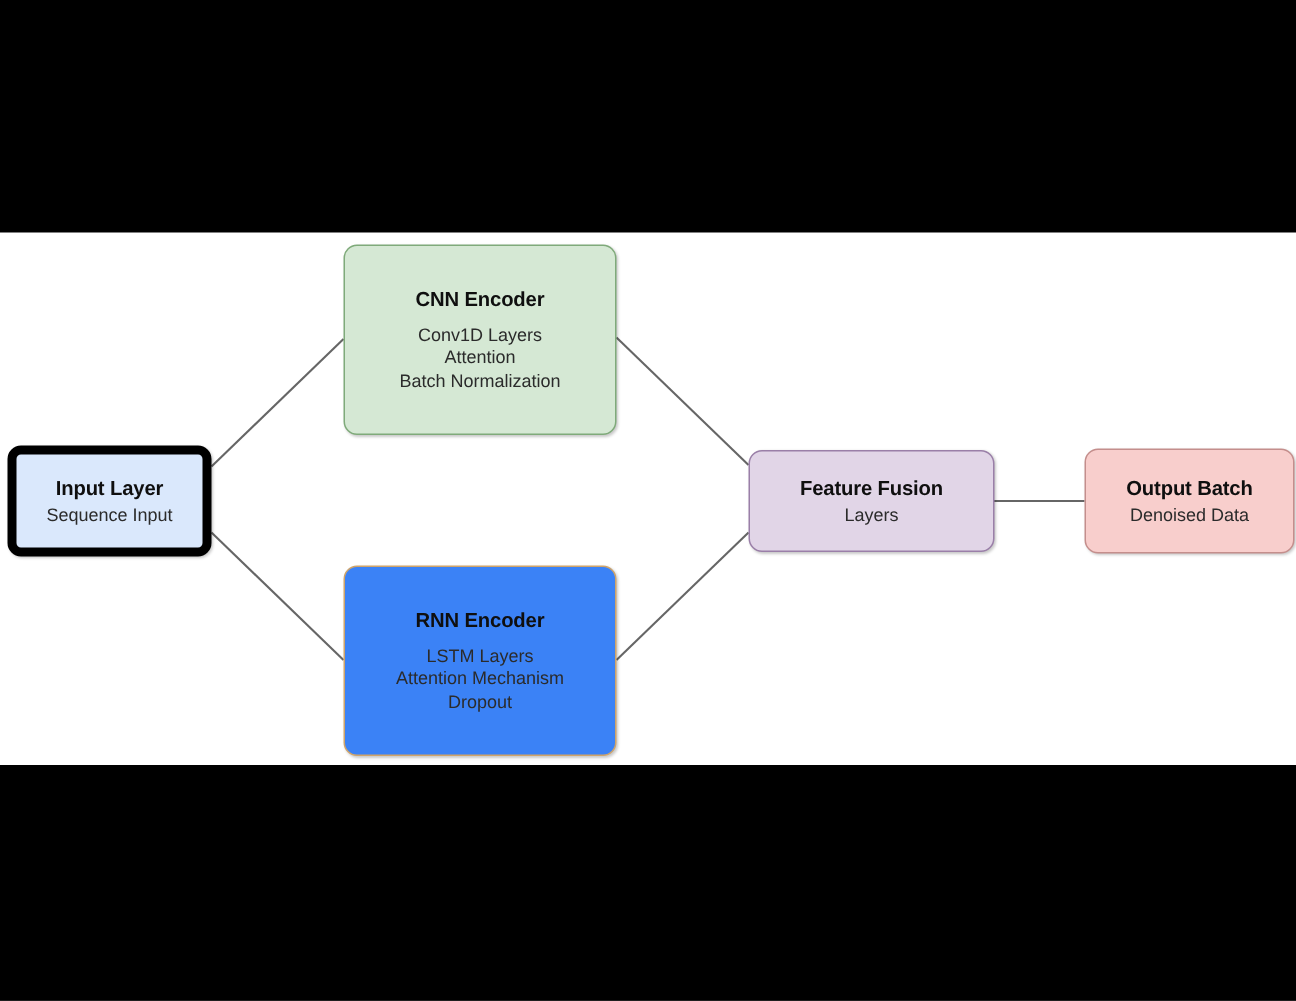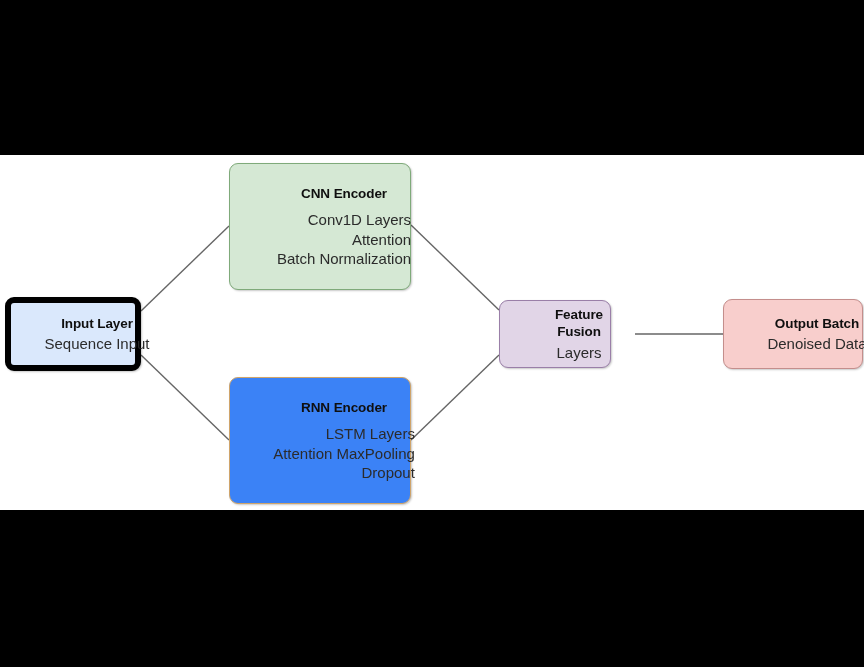--- a/index.html
+++ b/index.html
@@ -39,42 +39,40 @@
     position: absolute;
     box-sizing: border-box;
     border-radius: 9px;
     display: flex;
     flex-direction: column;
     align-items: center;
     justify-content: center;
     text-align: center;
     line-height: 1.28;
     box-shadow: 1px 1px 2px rgba(0,0,0,0.22);
-    padding-left: 48px;
   }
   .node .title {
     font-size: 13.5px;
     font-weight: bold;
     color: #0f0f0f;
     letter-spacing: -0.1px;
   }
   .node .sub {
-    font-size: 15px;
+    font-size: 12px;
     font-weight: normal;
     color: #2b2b2b;
     margin-top: 2px;
-    text-align: right;
   }
   .node .sub div { white-space: nowrap; }
 
   
   #node-input  { left: 5px;   top: 142px; width: 136px; height: 74px;  background: #dae8fc; border: 6px solid #000000; }
   #node-cnn    { left: 229px; top: 8px;   width: 182px; height: 127px; background: #d5e8d4; border: 1px solid #7faa7a; }
   #node-rnn    { left: 229px; top: 222px; width: 182px; height: 127px; background: #3b82f6; border: 1px solid #cfa46a; }
-  #node-fusion { left: 499px; top: 145px; width: 112px; height: 68px;  background: #e1d5e7; border: 1px solid #9a7fa8; }
+  #node-fusion { left: 499px; top: 145px; width: 164px; height: 68px;  background: #e1d5e7; border: 1px solid #9a7fa8; }
   #node-output { left: 723px; top: 144px; width: 140px; height: 70px;  background: #f8cecc; border: 1px solid #c48e8c; }
 
   #node-cnn .sub, #node-rnn .sub { margin-top: 8px; }
 </style>
 </head>
 <body>
 
 <div id="screen">
 
   <div id="canvas">
@@ -100,21 +98,21 @@
         <div>Conv1D Layers</div>
         <div>Attention</div>
         <div>Batch Normalization</div>
       </div>
     </div>
 
     <div class="node" id="node-rnn">
       <div class="title">RNN Encoder</div>
       <div class="sub">
         <div>LSTM Layers</div>
-        <div>Attention MaxPooling</div>
+        <div>Attention Mechanism</div>
         <div>Dropout</div>
       </div>
     </div>
 
     <div class="node" id="node-fusion">
       <div class="title">Feature Fusion</div>
       <div class="sub">
         <div>Layers</div>
       </div>
     </div>

